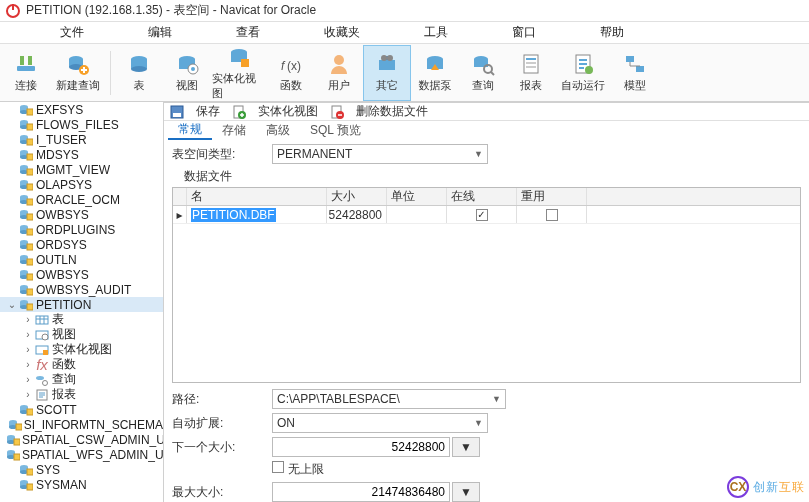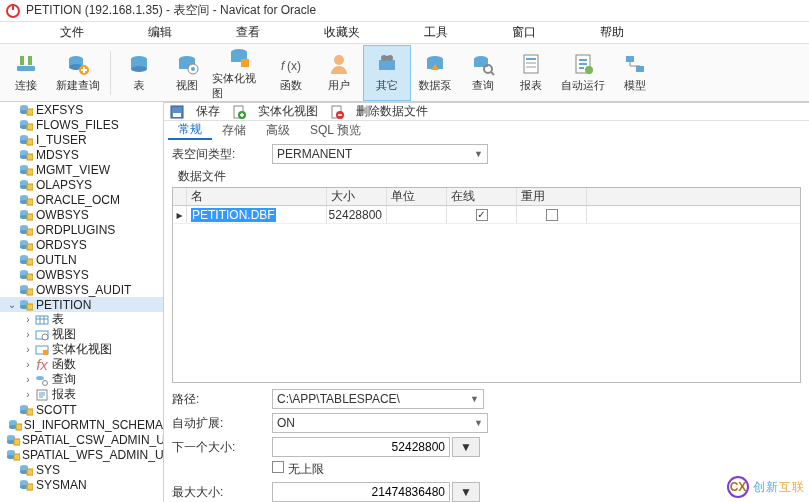--- a/index.html
+++ b/index.html
@@ -609,21 +609,21 @@
 
     <div class="form-area">
       <div class="form-row">
         <span class="lbl">表空间类型:</span>
         <div class="sel">
           <span>PERMANENT</span>
           <span class="ar">▼</span>
         </div>
       </div>
 
-      <div class="section-label" style="margin-left:6px">数据文件</div>
+      <div class="section-label" style="margin-left:12px">数据文件</div>
 
       <div class="grid-wrap" style="margin-left:0;margin-right:0">
         <div class="grid-head">
           <div class="grid-cell gc-marker"></div>
           <div class="grid-cell gc-name">名</div>
           <div class="grid-cell gc-size" style="justify-content:flex-start">大小</div>
           <div class="grid-cell gc-unit">单位</div>
           <div class="grid-cell gc-online" style="justify-content:flex-start">在线</div>
           <div class="grid-cell gc-reuse" style="justify-content:flex-start">重用</div>
         </div>
@@ -638,21 +638,21 @@
               <span class="chkbox checked"></span>
             </div>
           <div class="grid-cell gc-reuse">
               <span class="chkbox"></span>
             </div>
         </div>
       </div>
 
       <div class="form-row" style="margin-top:6px">
         <span class="lbl">路径:</span>
-        <div class="sel" style="width:212px">
+        <div class="sel" style="width:234px">
           <span>C:\APP\TABLESPACE\</span>
           <span class="ar">▼</span>
         </div>
       </div>
       <div class="form-row">
         <span class="lbl">自动扩展:</span>
         <div class="sel" style="width:216px">
           <span>ON</span>
           <span class="ar">▼</span>
         </div>

